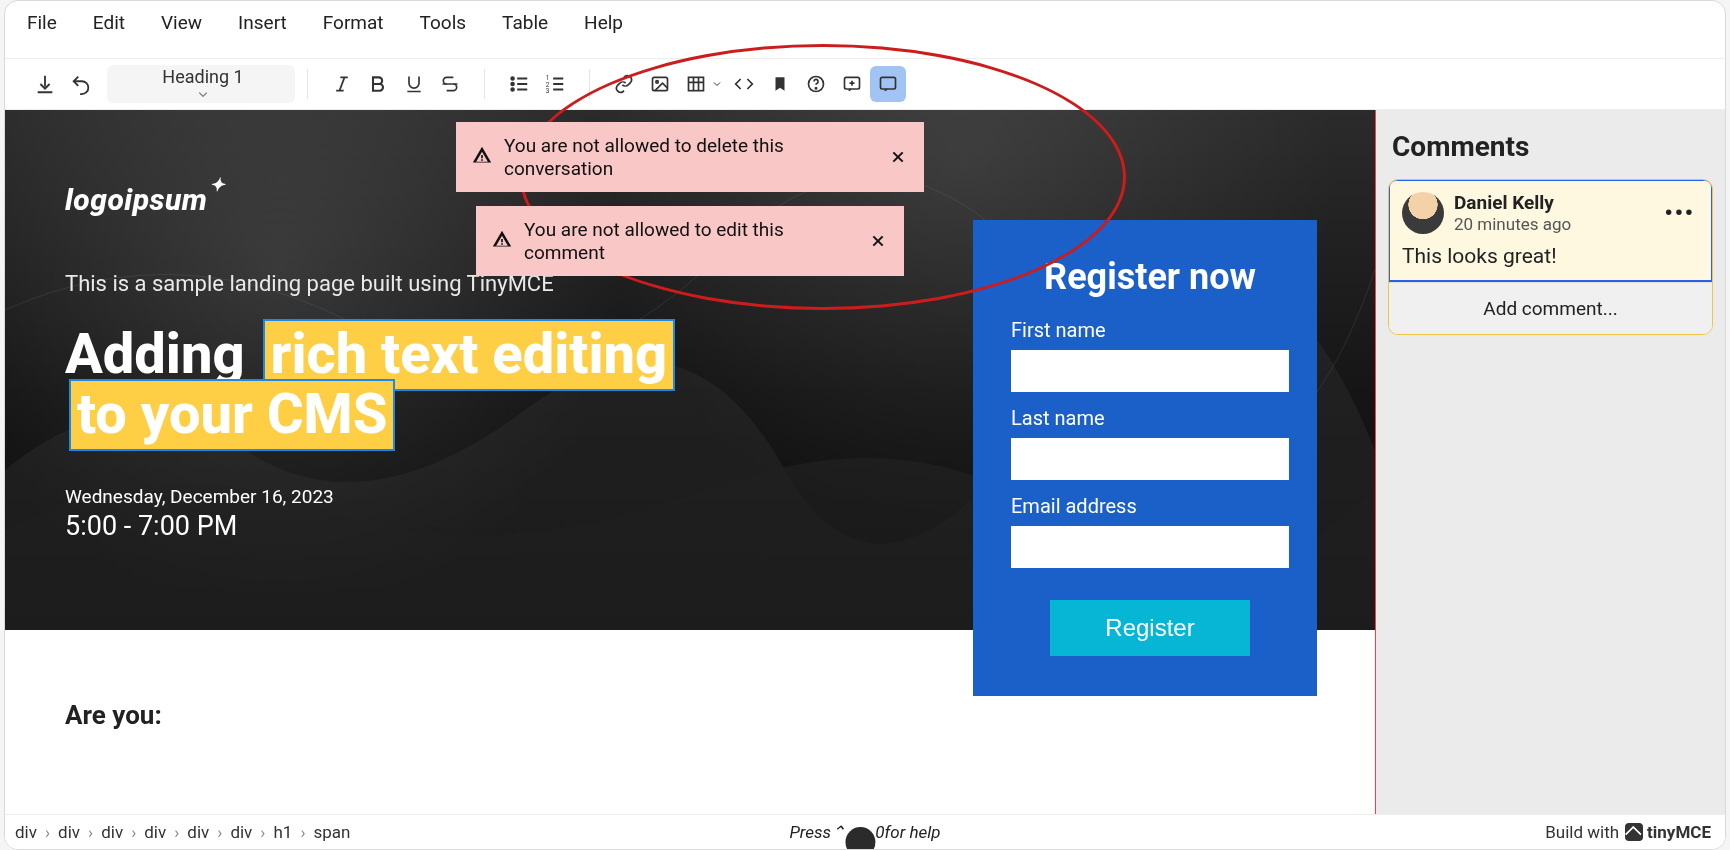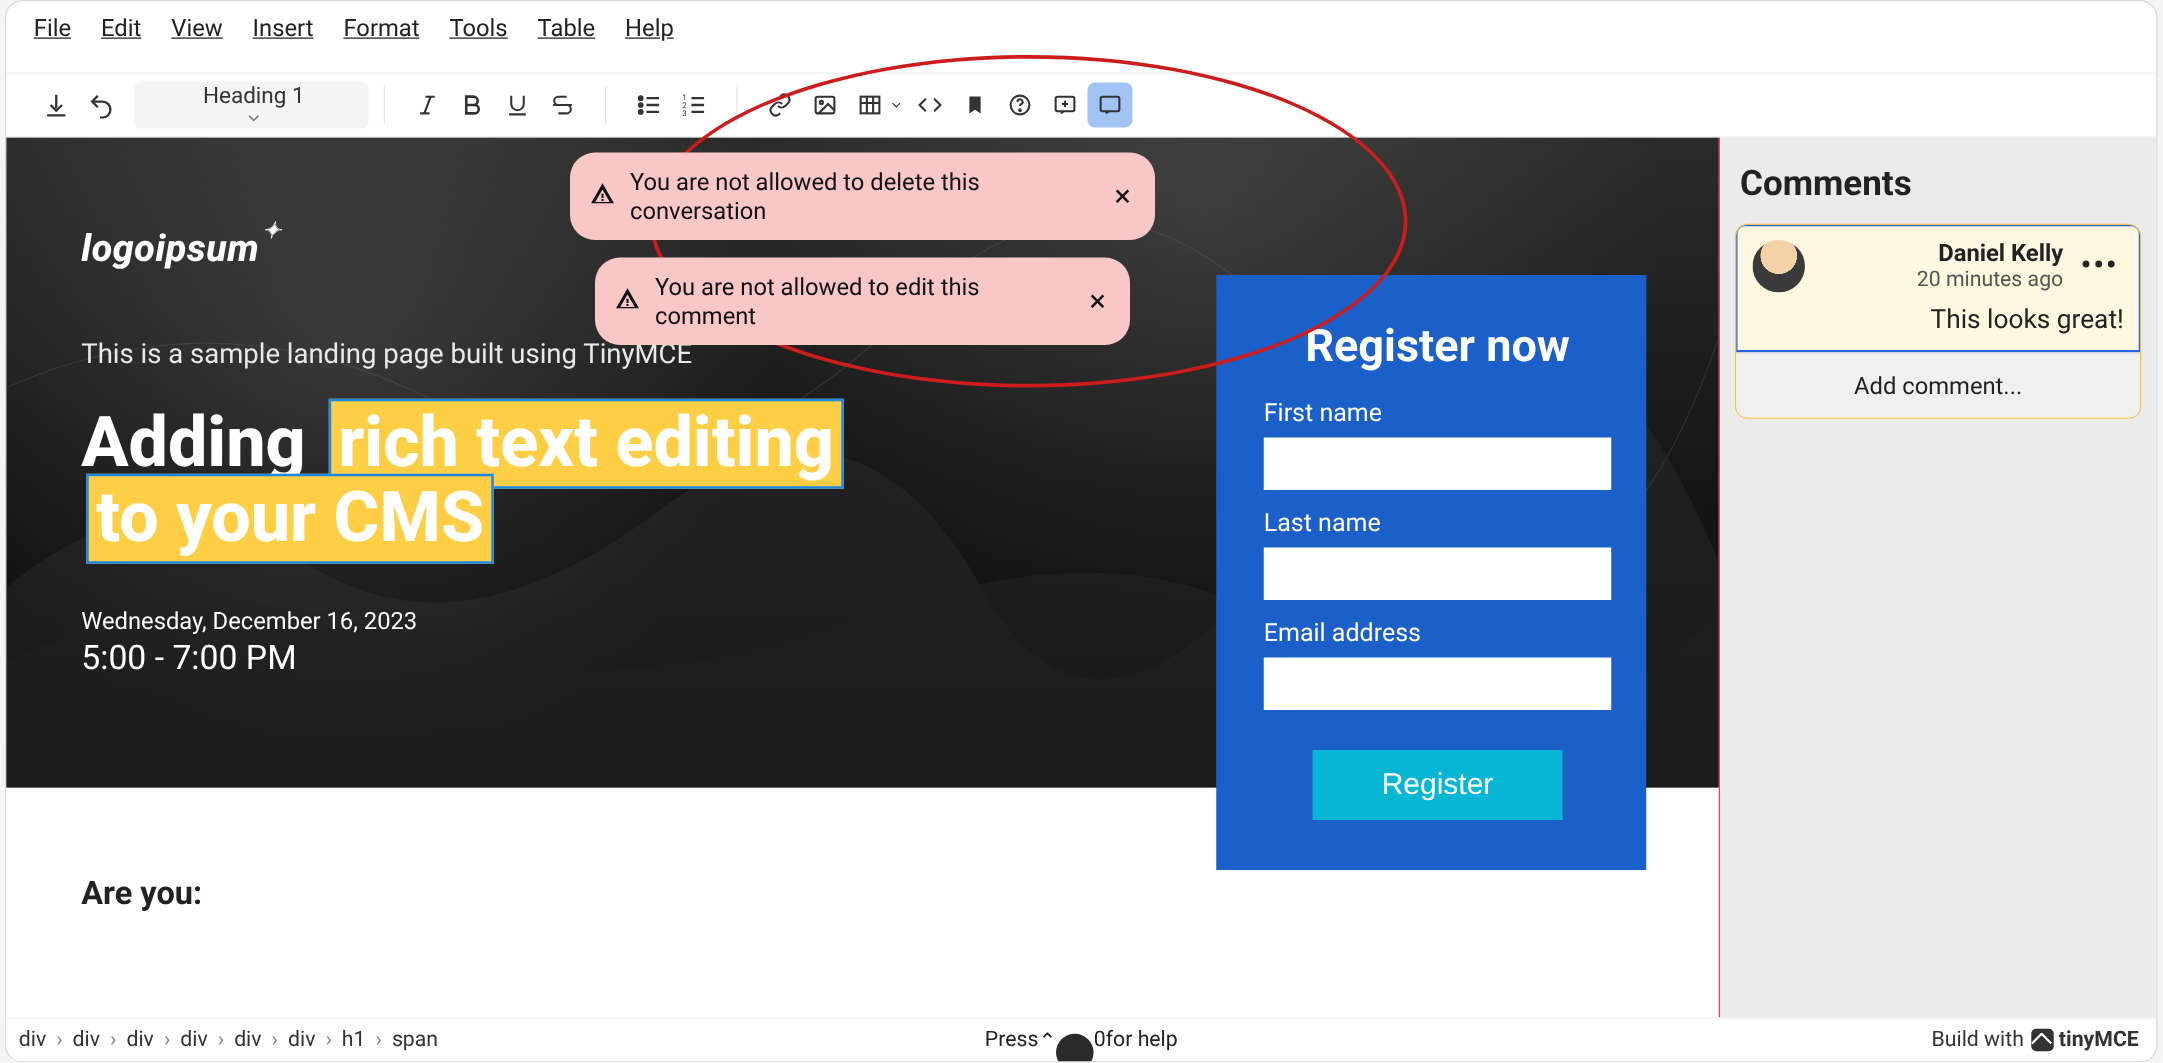--- a/index.html
+++ b/index.html
@@ -40,25 +40,24 @@
     border-radius: 14px;
     display: flex;
     flex-direction: column;
     overflow: hidden;
     position: relative;
   }
 
   
   .menubar {
     display: flex;
-    gap: 24px;
+    gap: 36px;
     padding: 10px 22px 24px 22px;
     border-bottom: 1px solid #eee;
     font-size: 19px;
-    text-decoration: underline;
   }
   .menubar .item { cursor: default; }
 
   
   .toolbar {
     display: flex;
     align-items: center;
     padding: 6px 18px;
     gap: 4px;
     border-bottom: 1px solid #eee;
@@ -212,21 +211,21 @@
 
   
   .notifs {
     position: absolute;
     top: 12px; left: 50%; transform: translateX(-50%);
     display: flex; flex-direction: column; gap: 14px;
     z-index: 5;
   }
   .notif {
     background: var(--notif-bg);
-    border-radius: 20px;
+    border-radius: 0;
     padding: 12px 16px;
     display: flex; align-items: center; gap: 12px;
     font-size: 19px;
     color: #111;
   }
   .notif .close {
     margin-left: 14px;
     width: 22px; height: 22px;
     display: inline-flex; align-items: center; justify-content: center;
     color: #111;
@@ -261,21 +260,20 @@
     border: 1px solid var(--card-border);
     border-radius: 10px;
     padding: 0;
     overflow: hidden;
   }
   .cmt-top {
     border: 2px solid var(--comment-card-border);
     border-radius: 8px 8px 0 0;
     margin: -1px -1px 0 -1px;
     padding: 10px 12px 12px 12px;
-    text-align: right;
   }
   .cmt-head {
     display: flex; align-items: center; gap: 10px;
   }
   .cmt-avatar {
     width: 42px; height: 42px; border-radius: 50%;
     background: radial-gradient(circle at 50% 30%, #f3d2a8 0 40%, transparent 41%),
                 linear-gradient(#3a3a3a, #3a3a3a);
     flex: 0 0 auto;
   }
@@ -304,21 +302,21 @@
     padding: 0 14px 0 10px;
     font-size: 17px;
     background: #fff;
     position: relative;
   }
   .status-path { display: flex; gap: 8px; align-items: center; color: #333; }
   .status-path .seg { }
   .status-path .chev { color: #888; }
   .status-center {
     position: absolute; left: 50%; transform: translateX(-50%);
-    display: flex; align-items: center; gap: 0;
+    display: flex; align-items: center; gap: 0; font-style: italic;
   }
   .status-circle {
     width: 30px; height: 30px; border-radius: 50%;
     background: #2b2b2b;
     position: relative; top: 10px;
   }
   .status-right {
     margin-left: auto; display: flex; align-items: center; gap: 6px;
     color: #333;
   }

